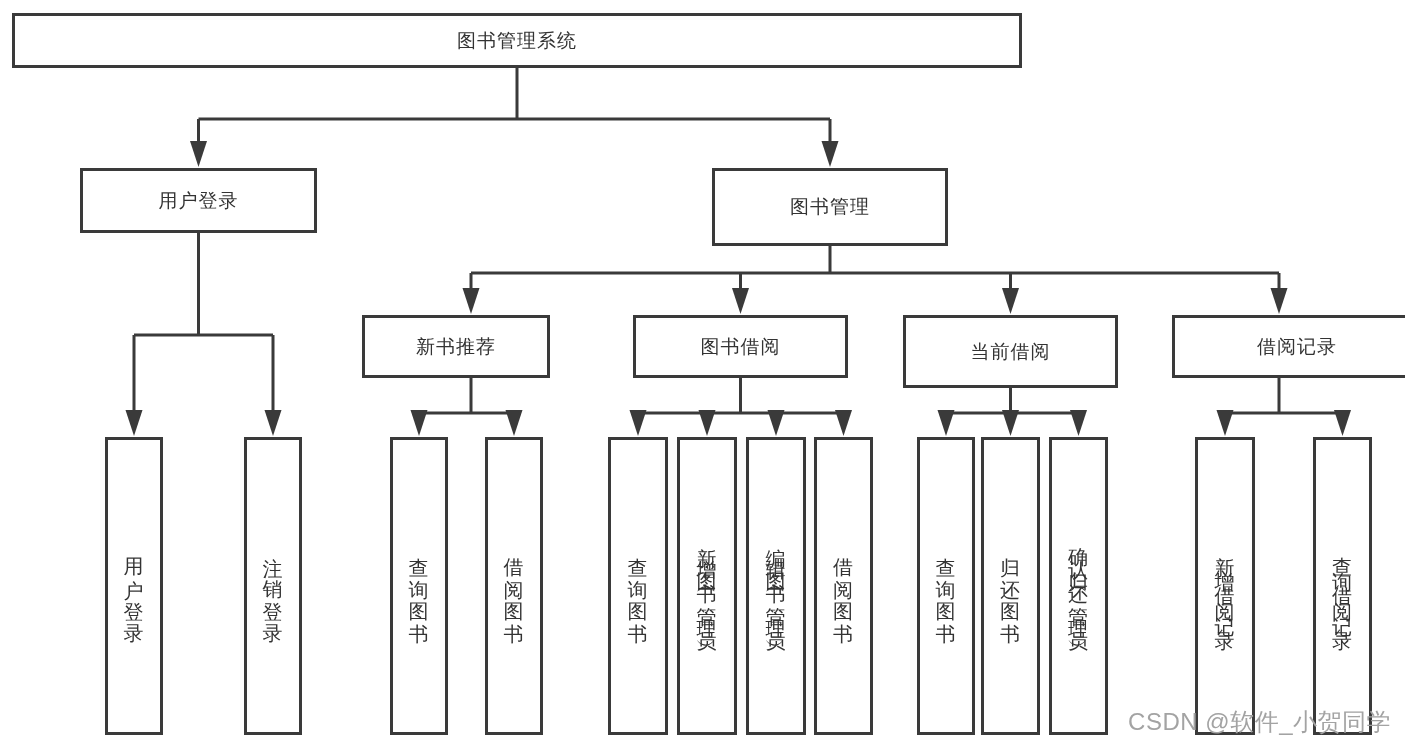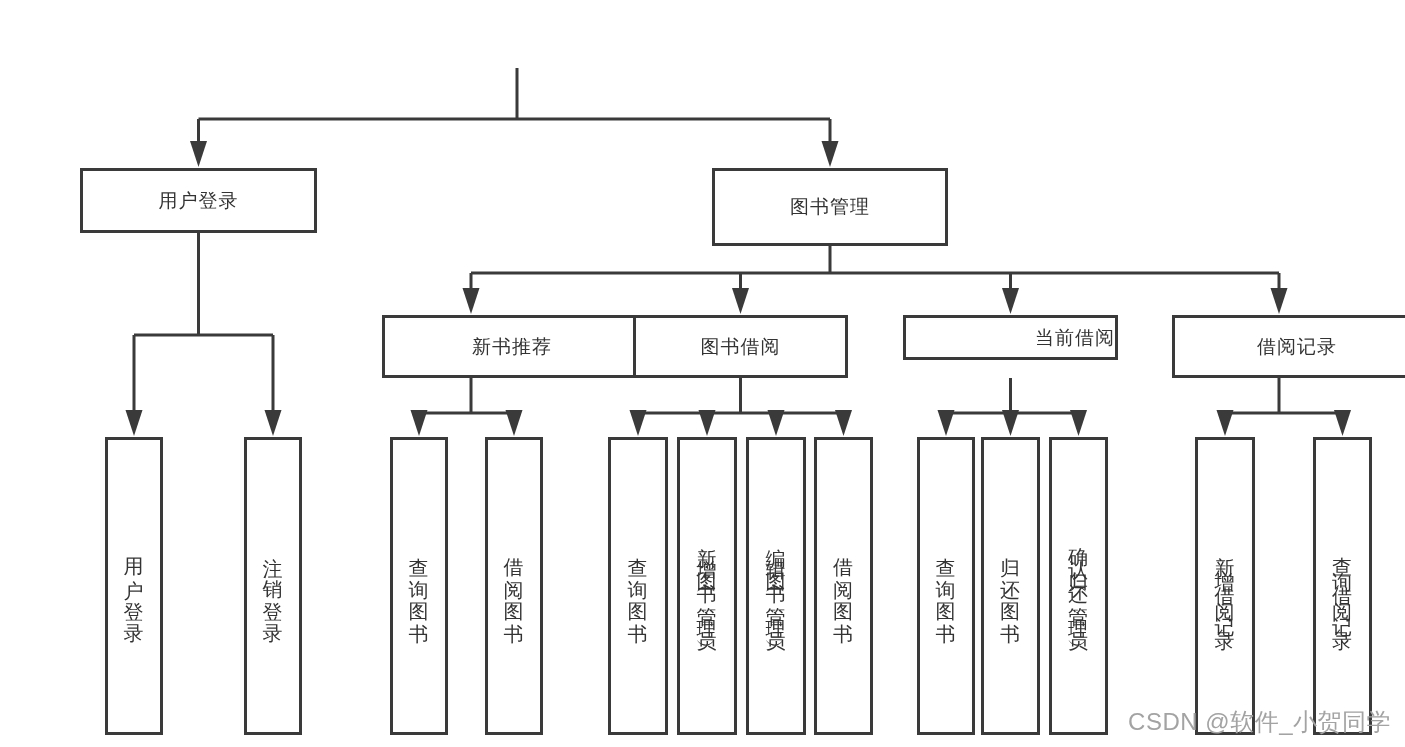--- a/index.html
+++ b/index.html
@@ -76,35 +76,38 @@
       <polygon points="698.5,410 715.5,410 707,436" fill="#3a3a3a"></polygon>
       <polygon points="767.5,410 784.5,410 776,436" fill="#3a3a3a"></polygon>
       <polygon points="835,410 852,410 843.5,436" fill="#3a3a3a"></polygon>
       <polygon points="937.5,410 954.5,410 946,436" fill="#3a3a3a"></polygon>
       <polygon points="1002,410 1019,410 1010.5,436" fill="#3a3a3a"></polygon>
       <polygon points="1070,410 1087,410 1078.5,436" fill="#3a3a3a"></polygon>
       <polygon points="1216.5,410 1233.5,410 1225,436" fill="#3a3a3a"></polygon>
       <polygon points="1334,410 1351,410 1342.5,436" fill="#3a3a3a"></polygon>
     </svg>
 
+  <div class="node hbox" style="left: 12px; top: 13px; width: 1010px; height: 55px;">
+    <span>图书管理系统</span>
+  </div>
 
   <div class="node hbox" style="left: 80px; top: 168px; width: 237px; height: 65px;">
     <span>用户登录</span>
   </div>
   <div class="node hbox" style="left: 712px; top: 168px; width: 236px; height: 78px;">
     <span>图书管理</span>
   </div>
 
-  <div class="node hbox" style="left: 362px; top: 315px; width: 260px; height: 63px; margin-left: 20px;">
+  <div class="node hbox" style="left: 362px; top: 315px; width: 188px; height: 63px;">
     <span>新书推荐</span>
   </div>
   <div class="node hbox" style="left: 633px; top: 315px; width: 215px; height: 63px;">
     <span>图书借阅</span>
   </div>
-  <div class="node hbox" style="left: 903px; top: 315px; width: 215px; height: 45px; justify-content: flex-end;">
+  <div class="node hbox" style="left: 903px; top: 315px; width: 215px; height: 73px;">
     <span>当前借阅</span>
   </div>
   <div class="node hbox" style="left: 1172px; top: 315px; width: 250px; height: 63px;">
     <span>借阅记录</span>
   </div>
 
   <div class="node vbox v4" style="left: 105px; top: 437px; width: 58px; height: 298px;">
     <span>用户登录</span>
   </div>
   <div class="node vbox v4" style="left: 244px; top: 437px; width: 58px; height: 298px;">

